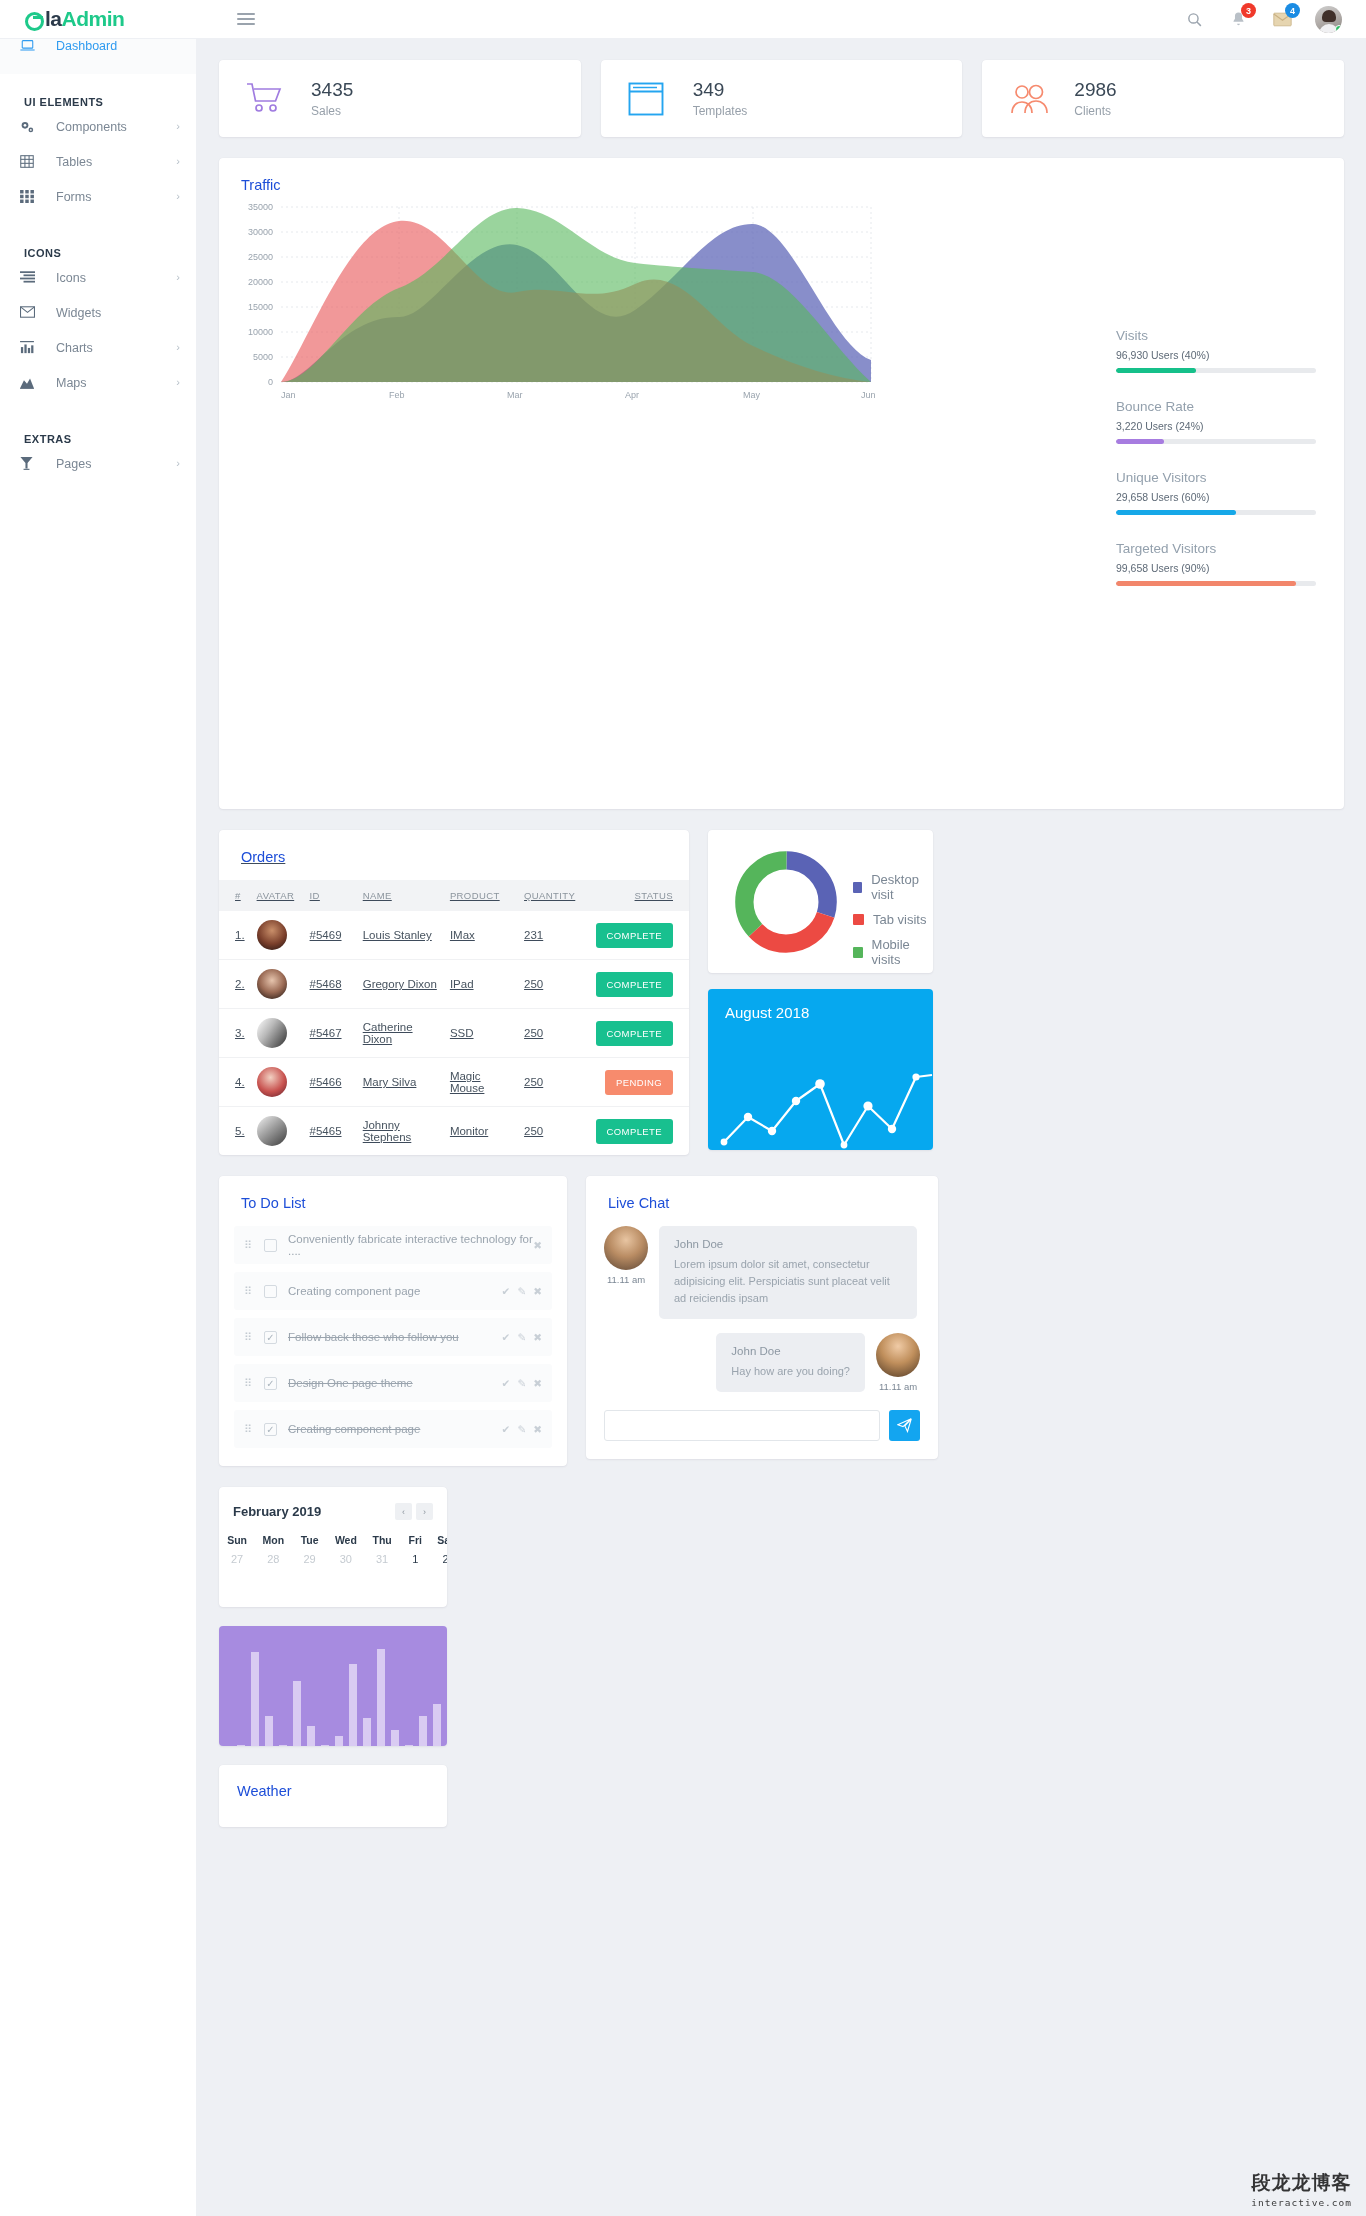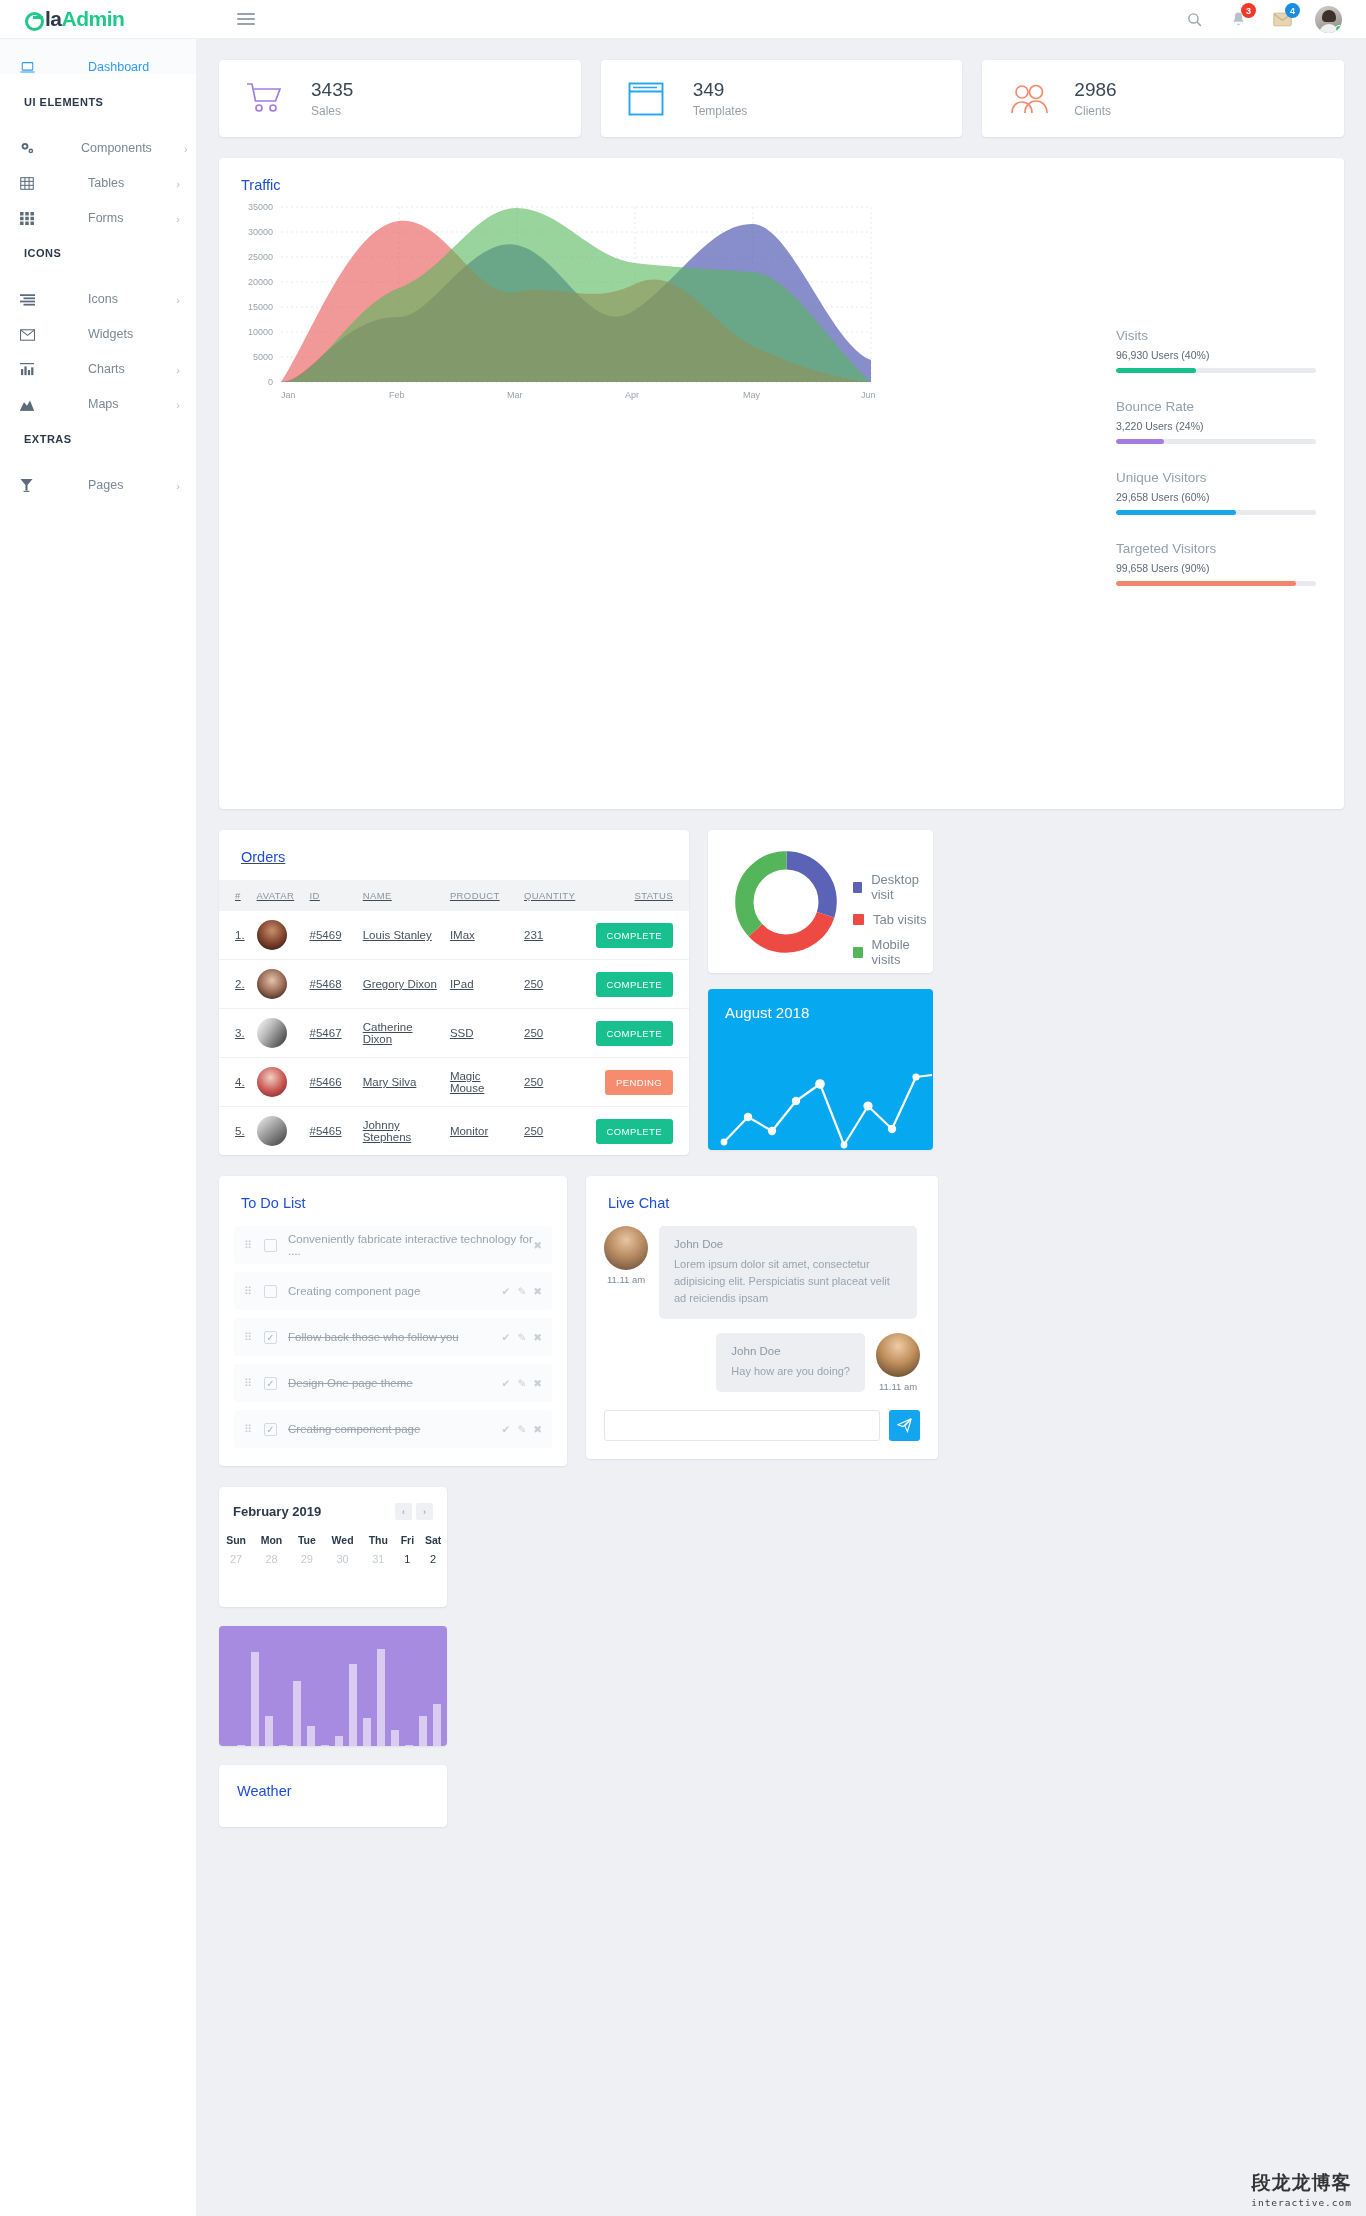--- a/index.html
+++ b/index.html
@@ -63,22 +63,22 @@
     position: absolute; right: -1px; bottom: 0px; width: 8px; height: 8px;
     border-radius: 50%; background: #2dbf64; border: 1.5px solid #fff; z-index: 3;
   }
 
   
   .sidebar {
     position: absolute; top: 39px; left: 0; width: 197px; height: 2177px;
     background: #fff; border-right: 1px solid #eef0f4; z-index: 10;
   }
   .nav-item {
-    height: 35px; display: flex; align-items: flex-end; padding: 0 16px 0 20px;
-    font-size: 12.5px; color: #7b8794; cursor: pointer; position: relative; gap: 32px;
+    height: 35px; display: flex; align-items: flex-start; padding: 0 16px 0 20px;
+    font-size: 12.5px; color: #7b8794; cursor: pointer; position: relative;
   }
   .nav-item.active { background: #fafbfc; color: #2f9bf0; }
   .nav-ico { width: 22px; display: flex; align-items: center; color: #5b6b7c; font-size: 13px; }
   .nav-item.active .nav-ico { color: #2f9bf0; }
   .nav-label { margin-left: 14px; flex: 1; }
   .caret { font-size: 11px; color: #b7c0c9; }
   .nav-head {
     font-size: 11px; font-weight: bold; color: #2b3a4a; letter-spacing: 0.5px;
     padding: 22px 0 12px 24px;
   }
@@ -192,21 +192,21 @@
   .cal-card { width: 228px; height: 120px; overflow: hidden; }
   .cal-head { display: flex; align-items: center; padding: 16px 14px 12px; }
   .cal-title { font-size: 13px; font-weight: bold; color: #2b3a4a; }
   .cal-navs { margin-left: auto; display: flex; gap: 4px; }
   .cal-btn {
     width: 17px; height: 17px; background: #eef0f3; border-radius: 2px; color: #8b949d;
     font-size: 9px; display: flex; align-items: center; justify-content: center; cursor: pointer;
   }
   table.cal { width: 100%; border-collapse: collapse; padding: 0 8px; }
   table.cal th { font-size: 10.5px; font-weight: bold; color: #2b3a4a; padding: 2px 0; }
-  table.cal td { font-size: 11px; color: #2b3a4a; padding: 5px 4px; text-align: center; }
+  table.cal td { font-size: 11px; color: #2b3a4a; padding: 5px 12px; }
   table.cal td.muted { color: #c5cbd1; }
 
   .purple-card {
     width: 228px; height: 120px; background: #a78be0; border-radius: 4px;
     position: relative; overflow: hidden; box-shadow: 0 1px 2px rgba(60,70,90,.08);
   }
   .weather-card { width: 228px; height: 62px; }
 
   .watermark {
     position: absolute; right: 14px; bottom: 8px; text-align: center;

